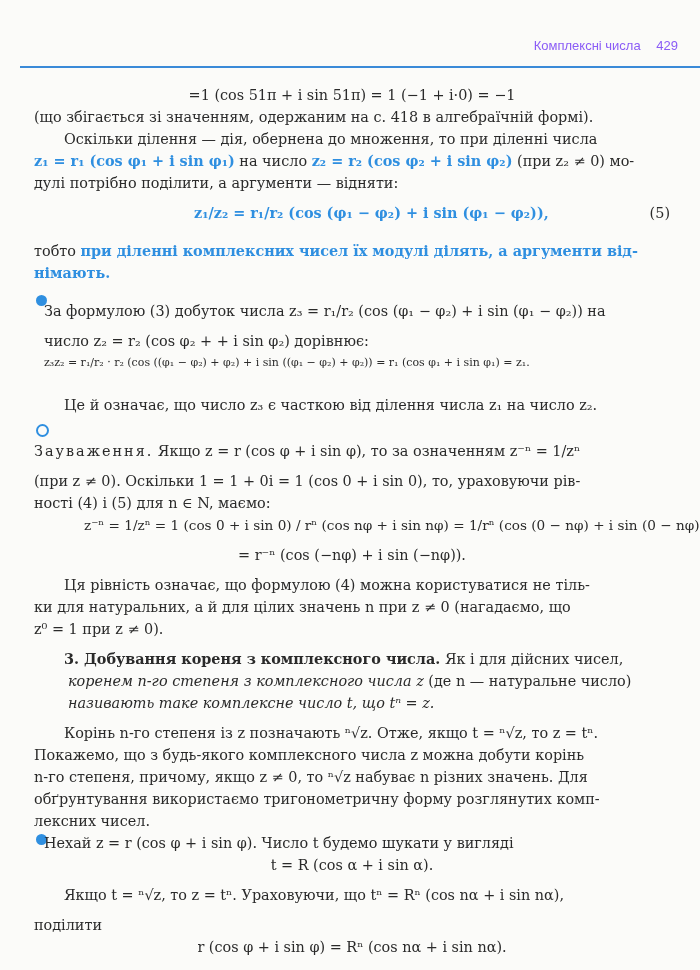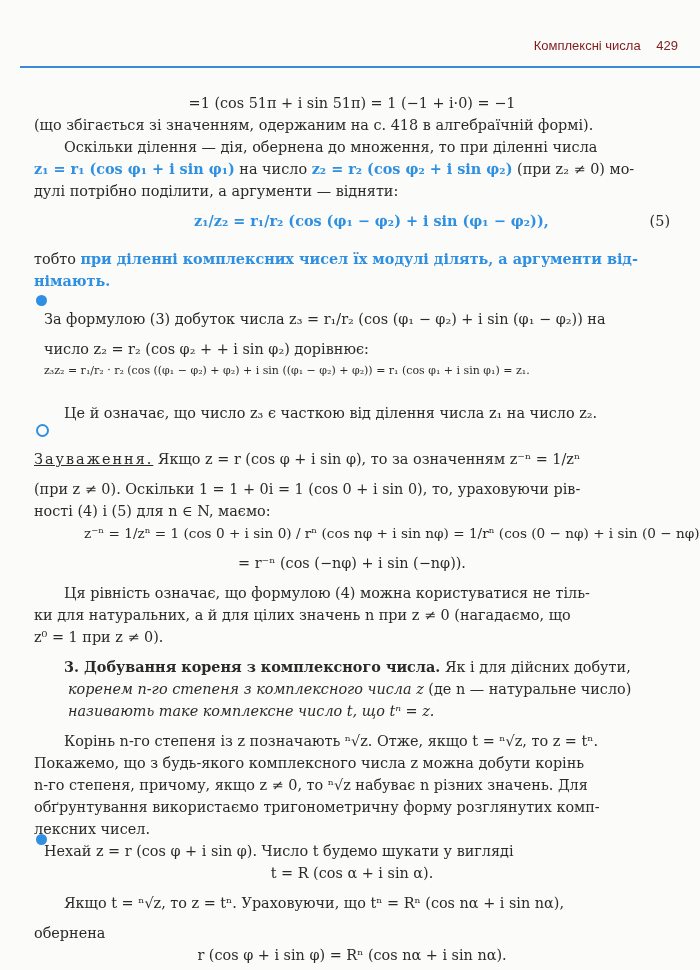--- a/index.html
+++ b/index.html
@@ -1,36 +1,36 @@
 <!DOCTYPE html>
 <html><head>
 <meta charset="utf-8">
 <style>
   html, body { margin: 0; padding: 0; }
   body {
     width: 700px; height: 970px; background: #fbfbf9; overflow: hidden;
     font-family: "DejaVu Serif", "Liberation Serif", serif;
     color: #2a2a2a; position: relative;
   }
-  .header { position: absolute; top: 38px; right: 22px; font-family: "Liberation Sans", sans-serif; font-size: 13px; color: #7f1d1d; }
+  .header { position: absolute; top: 38px; right: 22px; font-family: "Liberation Sans", sans-serif; font-size: 13px; color: #8b5cf6; }
   .header .pg { margin-left: 12px; }
   .hrule { position: absolute; top: 66px; left: 20px; right: 0; height: 2px; background: #3a8ad8; }
-  .page { position: absolute; left: 34px; top: 92px; width: 636px; font-size: 14.4px; line-height: 22px; }
+  .page { position: absolute; left: 34px; top: 84px; width: 636px; font-size: 14.4px; line-height: 22px; }
   p { margin: 0; }
   .indent { text-indent: 30px; }
   .center { text-align: center; }
   .bblue { color: #2f8fe0; font-weight: bold; }
   .bold { font-weight: bold; }
   .ital { font-style: italic; margin-left: 34px; }
   .line { display: block; white-space: nowrap; }
   .eqnum { float: right; }
   .gap { height: 8px; }
   .bullet { position: absolute; width: 11px; height: 11px; border-radius: 50%; background: #2f8fe0; }
   .ring { position: absolute; width: 9px; height: 9px; border-radius: 50%; border: 2px solid #2f8fe0; background: transparent; }
-  .spaced { letter-spacing: 2px; text-decoration: underline; }
+  .spaced { letter-spacing: 2px; }
 </style>
 </head>
 <body>
 
 <div class="header">
   <span>Комплексні числа</span>
   <span class="pg">429</span>
 </div>
 <div class="hrule"></div>
 
@@ -76,32 +76,32 @@
   <p>ності (4) і (5) для n ∈ N, маємо:</p>
   <p class="line" style="padding-left:50px; font-size:13.6px;">z⁻ⁿ = 1/zⁿ = 1 (cos 0 + i sin 0) / rⁿ (cos nφ + i sin nφ) = 1/rⁿ (cos (0 − nφ) + i sin (0 − nφ)) =</p>
   <div class="gap"></div>
   <p class="center">= r⁻ⁿ (cos (−nφ) + i sin (−nφ)).</p>
   <div class="gap"></div>
   <p class="indent">Ця рівність означає, що формулою (4) можна користуватися не тіль-</p>
   <p>ки для натуральних, а й для цілих значень n при z ≠ 0 (нагадаємо, що</p>
   <p>z⁰ = 1 при z ≠ 0).</p>
   <div class="gap"></div>
   <p class="indent">
-    <span class="bold">3. Добування кореня з комплексного числа.</span><span> Як і для дійсних добути,</span>
+    <span class="bold">3. Добування кореня з комплексного числа.</span><span> Як і для дійсних чисел,</span>
   </p>
   <p>
     <span class="ital">коренем n-го степеня з комплексного числа z</span><span> (де n — натуральне число)</span>
   </p>
   <p class="ital">називають таке комплексне число t, що tⁿ = z.</p>
   <div class="gap"></div>
   <p class="indent">Корінь n-го степеня із z позначають ⁿ√z. Отже, якщо t = ⁿ√z, то z = tⁿ.</p>
   <p>Покажемо, що з будь-якого комплексного числа z можна добути корінь</p>
   <p>n-го степеня, причому, якщо z ≠ 0, то ⁿ√z набуває n різних значень. Для</p>
   <p>обґрунтування використаємо тригонометричну форму розглянутих комп-</p>
   <p>лексних чисел.</p>
   <p style="padding-left:10px;">Нехай z = r (cos φ + i sin φ). Число t будемо шукати у вигляді</p>
   <p class="center">t = R (cos α + i sin α).</p>
   <div class="gap"></div>
   <p class="indent">Якщо  t = ⁿ√z,  то  z = tⁿ. Ураховуючи, що tⁿ = Rⁿ (cos nα + i sin nα),</p>
   <div class="gap"></div>
-  <p>обернена</p>
+  <p>поділити</p>
   <p class="center">r (cos φ + i sin φ) = Rⁿ (cos nα + i sin nα).</p>
 </div>
 
 </body></html>

